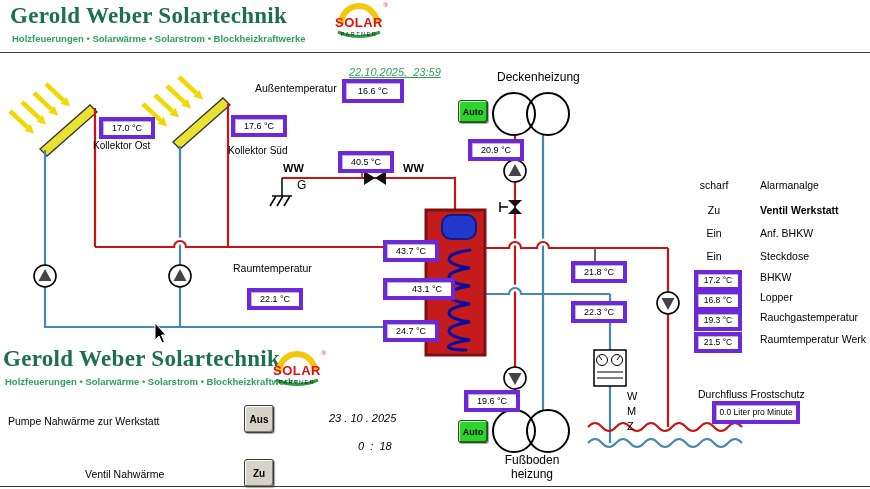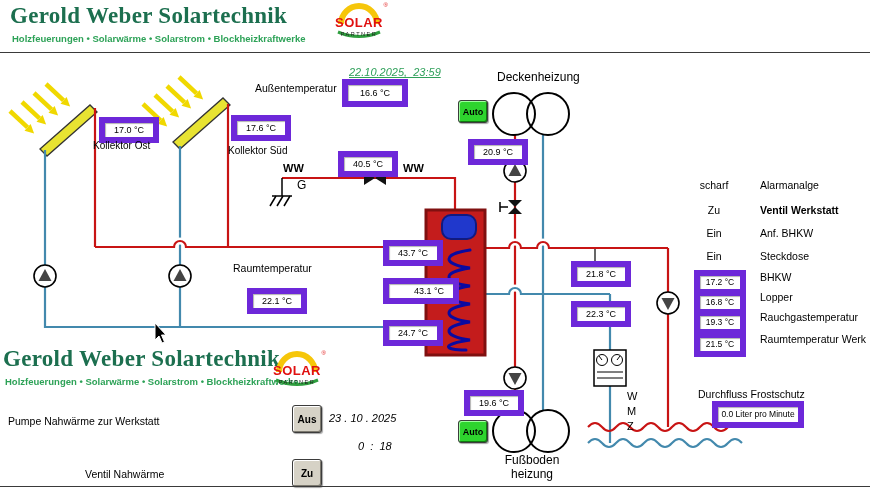--- a/index.html
+++ b/index.html
@@ -6,32 +6,32 @@
   .screen { position:relative; width:870px; height:489px; background:#fff; overflow:hidden;
             font-family:"Liberation Sans", sans-serif; color:#000; }
   svg.layer { position:absolute; left:0; top:0; }
   .lbl { position:absolute; font-size:10.5px; white-space:nowrap; }
   .lbl-lg { font-size:12px; }
   .pre { white-space:pre;font-style:italic; }
   .green { color:#2fa05a; }
   .brand-title { position:absolute; font-family:"Liberation Serif", serif; font-weight:bold;
                  font-size:23px; color:#1c6f4f; white-space:nowrap; letter-spacing:0.3px; }
   .brand-sub { position:absolute; font-size:9.5px; color:#2da257; font-weight:bold; white-space:nowrap; }
-  .tbox { position:absolute; background:#fff; border:6px solid #6d28d9;
+  .tbox { position:absolute; background:#fff; border:4px solid #6d28d9;
           box-shadow: inset 1px 1px 1px rgba(0,0,0,0.3);
           display:flex; align-items:center; justify-content:center;
           font-size:9px; line-height:1; }
   .tbox-sm { font-size:8.5px; }
   .status { position:absolute; width:44px; text-align:center; font-size:10.5px; }
   .btn { position:absolute; display:flex; align-items:center; justify-content:center;
          font-weight:bold; border-radius:3px; border:1px solid #3c3c3c; cursor:pointer; }
   .btn-green { background:#2ed42e; font-size:9px;
                box-shadow: inset 1px 1px 0 #9dff9d, inset -1px -1px 0 #0e7a0e, 1px 1px 1px rgba(0,0,0,0.35); }
   .btn-gray { background:#d6d2c6; font-size:10px;
-              box-shadow: inset 1px 1px 0 #ffffff, inset -1px -1px 0 #7d7a70, 1px 1px 1px rgba(0,0,0,0.35); margin-left: 48px; }
+              box-shadow: inset 1px 1px 0 #ffffff, inset -1px -1px 0 #7d7a70, 1px 1px 1px rgba(0,0,0,0.35); }
   .sep { position:absolute; left:0; width:870px; height:1px; background:#3a3a3a; }
   .logo { position:absolute; width:58px; height:46px; }
   .logo .solar { position:absolute; left:0; top:13px; width:100%; text-align:center;
                  color:#e01010; font-weight:bold; font-size:13px; letter-spacing:0.5px; }
   .logo .partner { position:absolute; left:0; top:29px; width:100%; text-align:center;
                    color:#1d1d1d; font-size:5.5px; letter-spacing:1.5px; }
   .logo .reg { position:absolute; right:0; top:0; color:#e01010; font-size:6px; }
   .two-line { position:absolute; text-align:center; font-size:12px; line-height:14px; }
 </style>
 </head>

